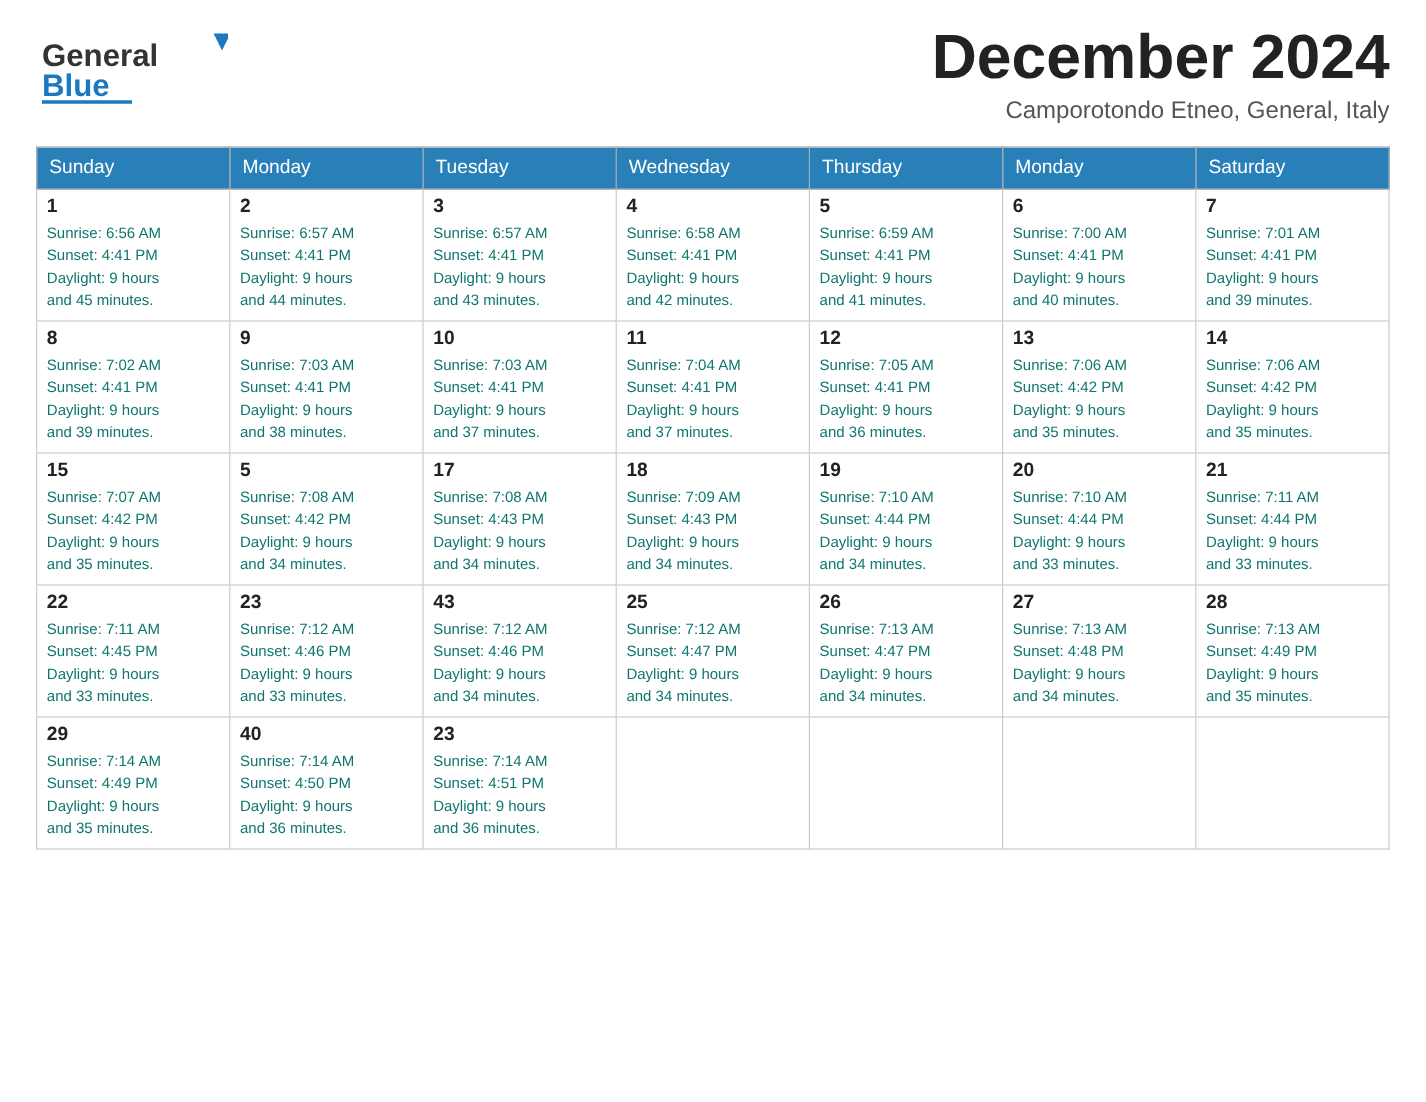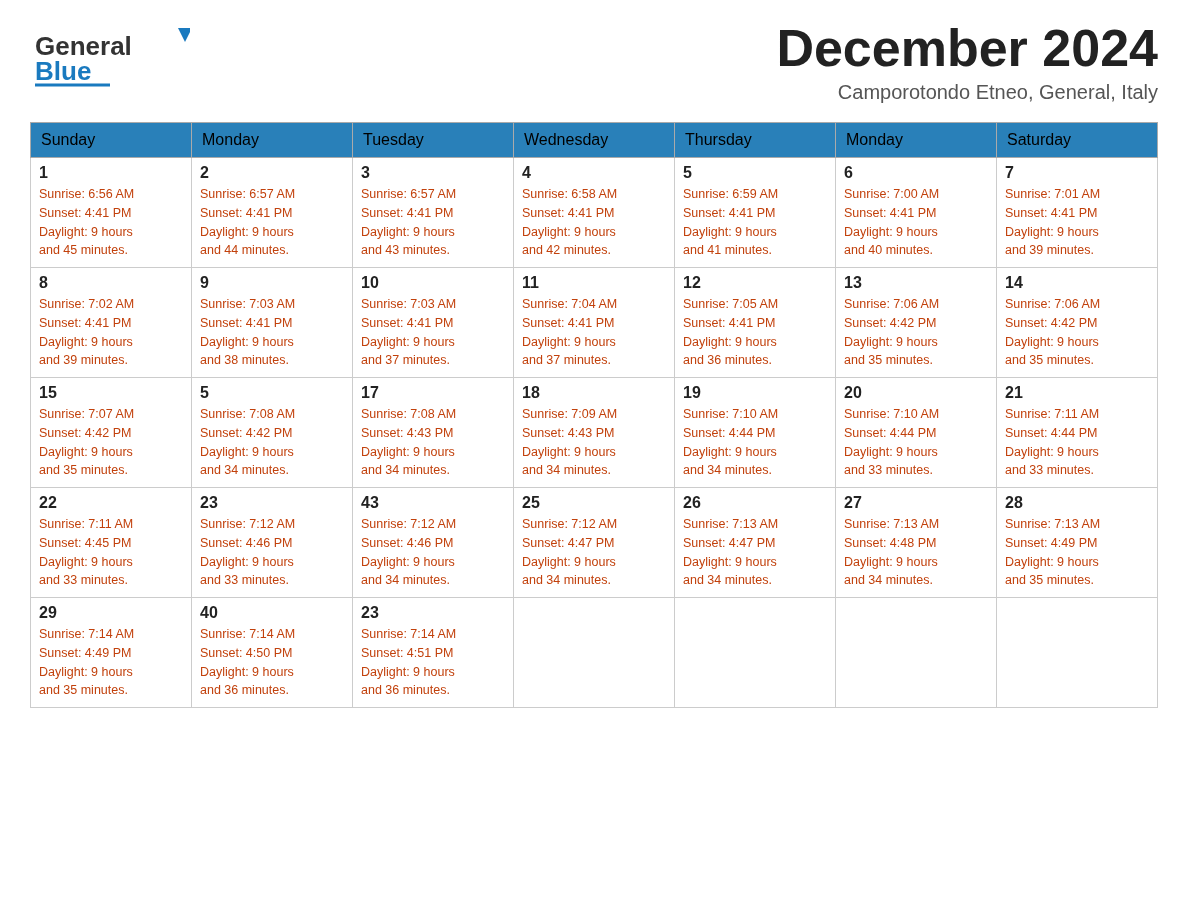--- a/index.html
+++ b/index.html
@@ -45,21 +45,21 @@
 
     
     .calendar {
       width: 100%;
       border-collapse: collapse;
       border: 1px solid #aaa;
     }
 
     .calendar th {
       background-color: #2980b9;
-      color: #000000;
+      color: #ffffff;
       font-size: 16px;
       font-weight: normal;
       padding: 8px 10px;
       text-align: left;
       border: 1px solid #aaa;
     }
 
     .calendar td {
       vertical-align: top;
       padding: 6px 8px;
@@ -74,21 +74,21 @@
       font-size: 16px;
       font-weight: bold;
       color: #222;
       display: block;
       margin-bottom: 3px;
     }
 
     .day-info {
       font-size: 12.5px;
       line-height: 1.5;
-      color: #c2410c;
+      color: #0f766e;
     }
 
     .calendar tr td {
       background: #fff;
     }
 
     .calendar tbody tr:nth-child(odd) td {
       background: #fff;
     }
 

